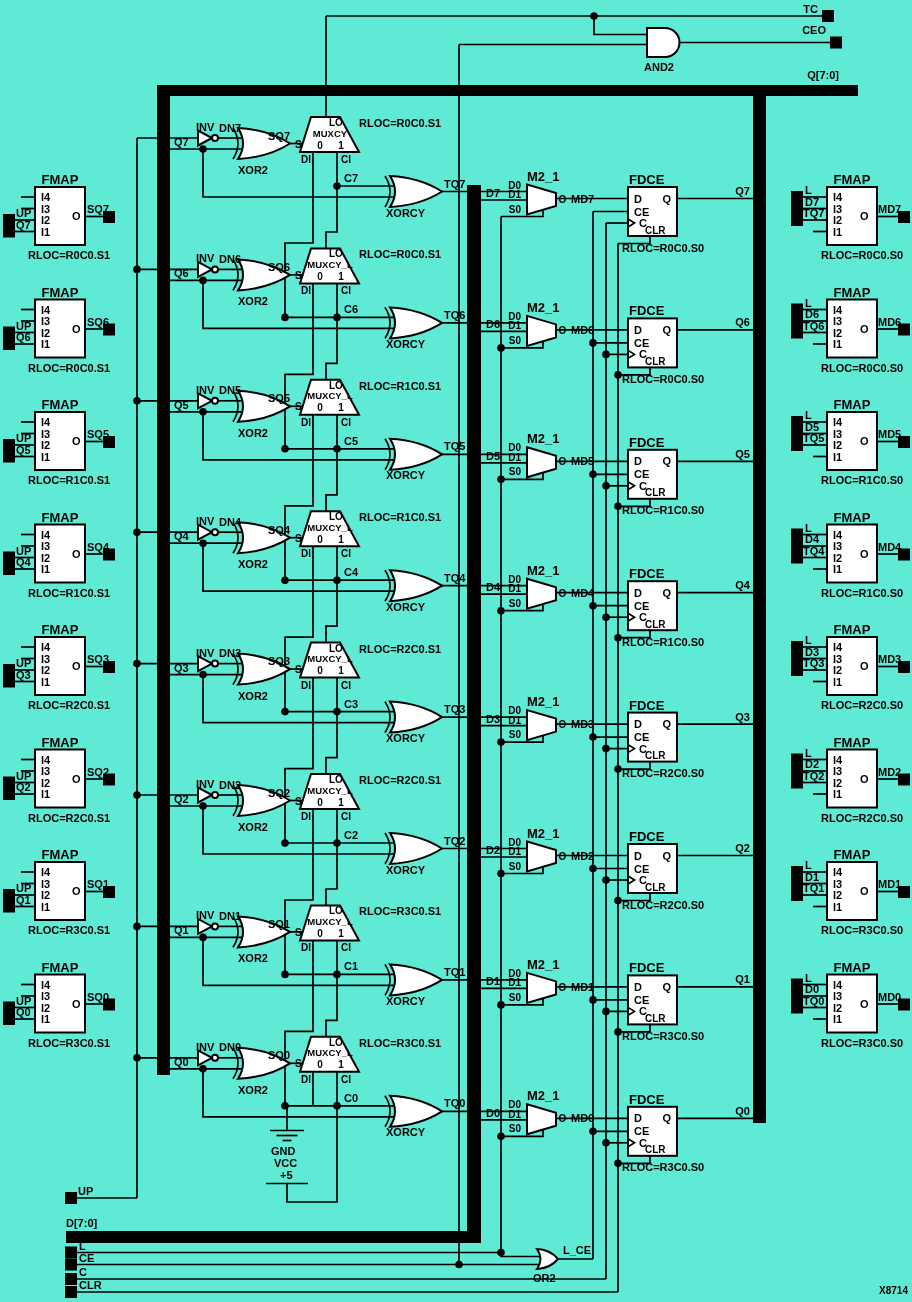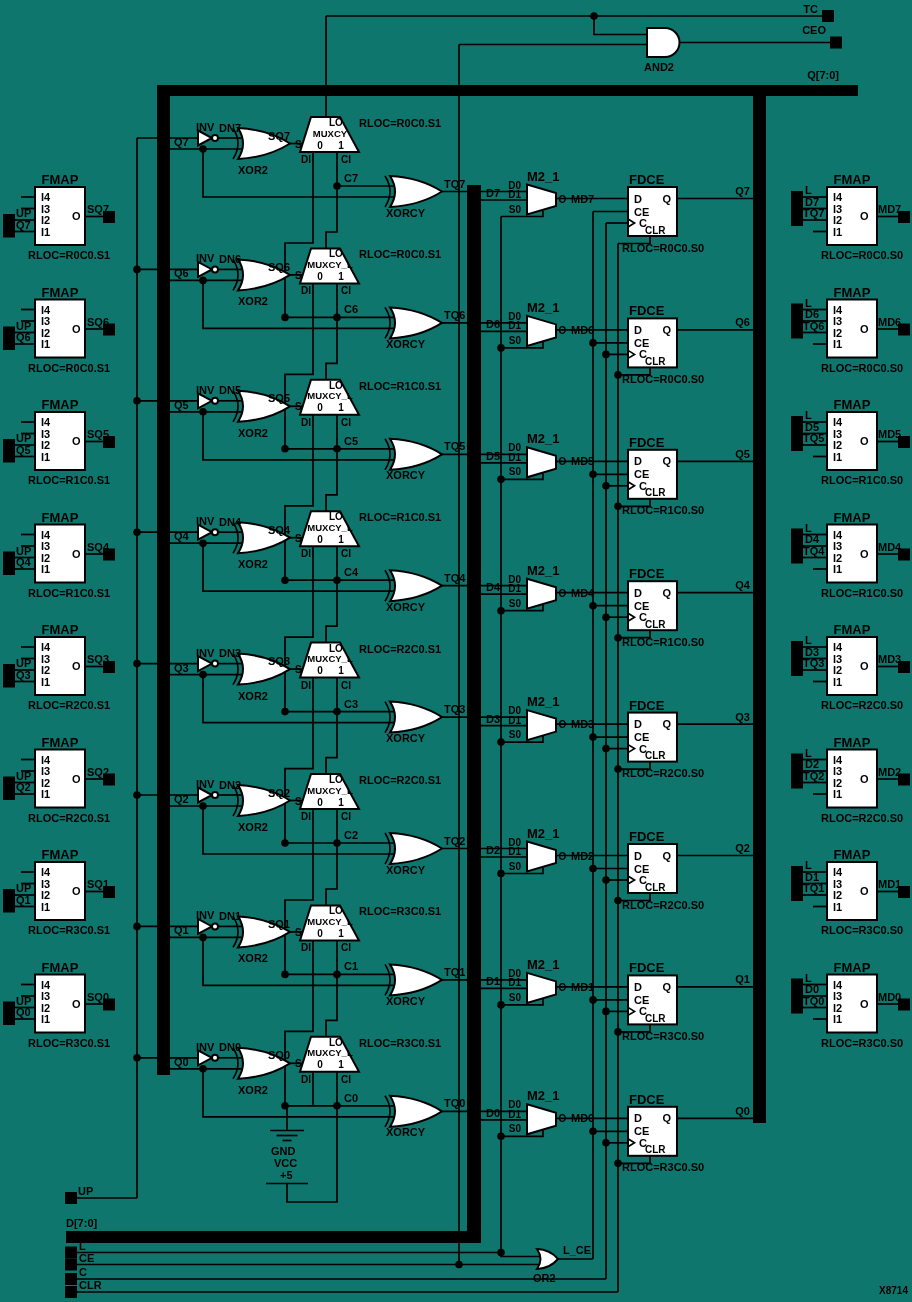--- a/index.html
+++ b/index.html
@@ -1,16 +1,16 @@
 <!DOCTYPE html>
 <html><head>
 <meta charset="utf-8">
 <style>
   html,body{margin:0;padding:0;background:#fff;}
-  #page{width:912px;height:1302px;background:#0f766e;position:relative;}
+  #page{width:912px;height:1302px;background:#5eead4;position:relative;}
   svg{display:block;}
   .w{fill:none;stroke:#000;stroke-width:1.7px;}
   .g{fill:#fff;stroke:#000;stroke-width:2px;}
   .f{fill:#000;stroke:none;}
   text{font-family:"Liberation Sans","DejaVu Sans",sans-serif;font-weight:bold;fill:#000;}
   .t13{font-size:13px;}
   .t11{font-size:11px;}
   .t10{font-size:10px;}
   .t9{font-size:9.5px;}
 </style>

